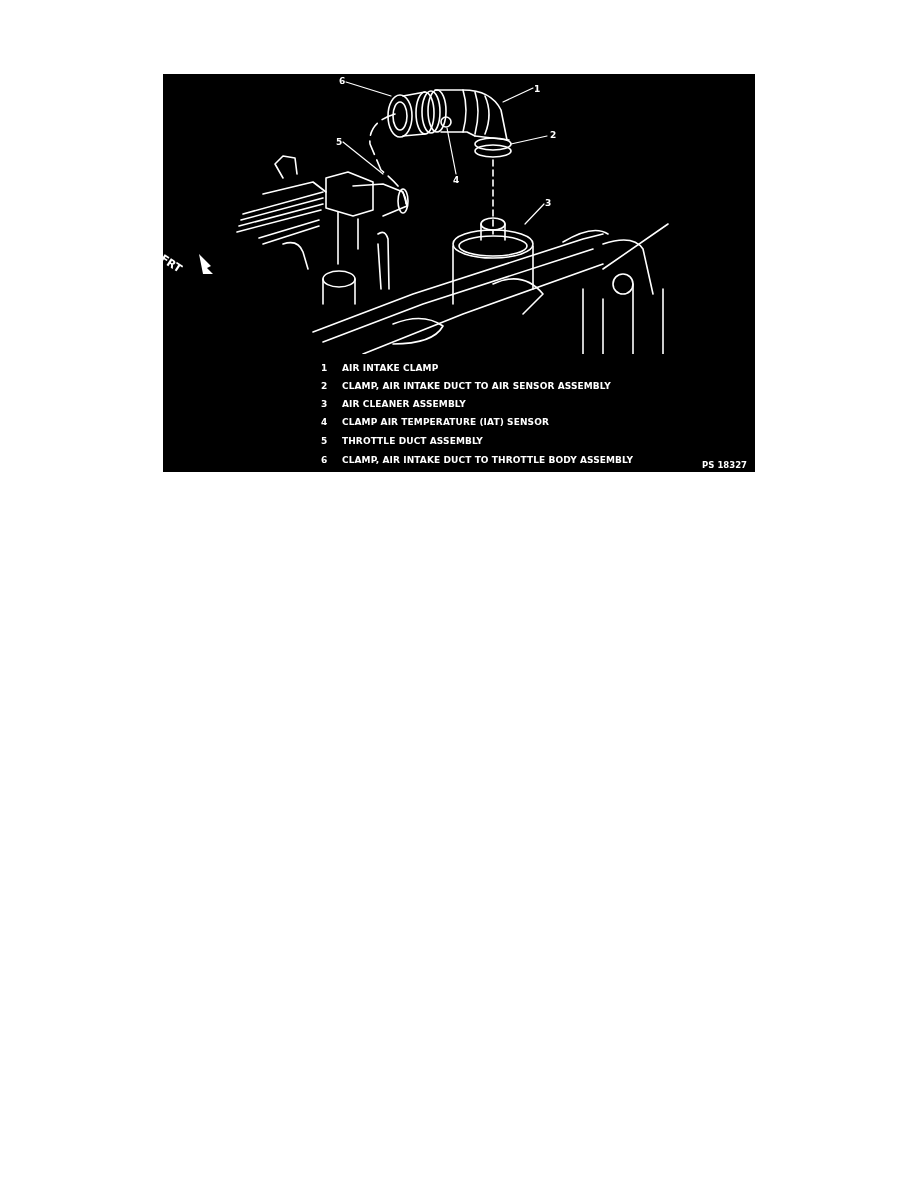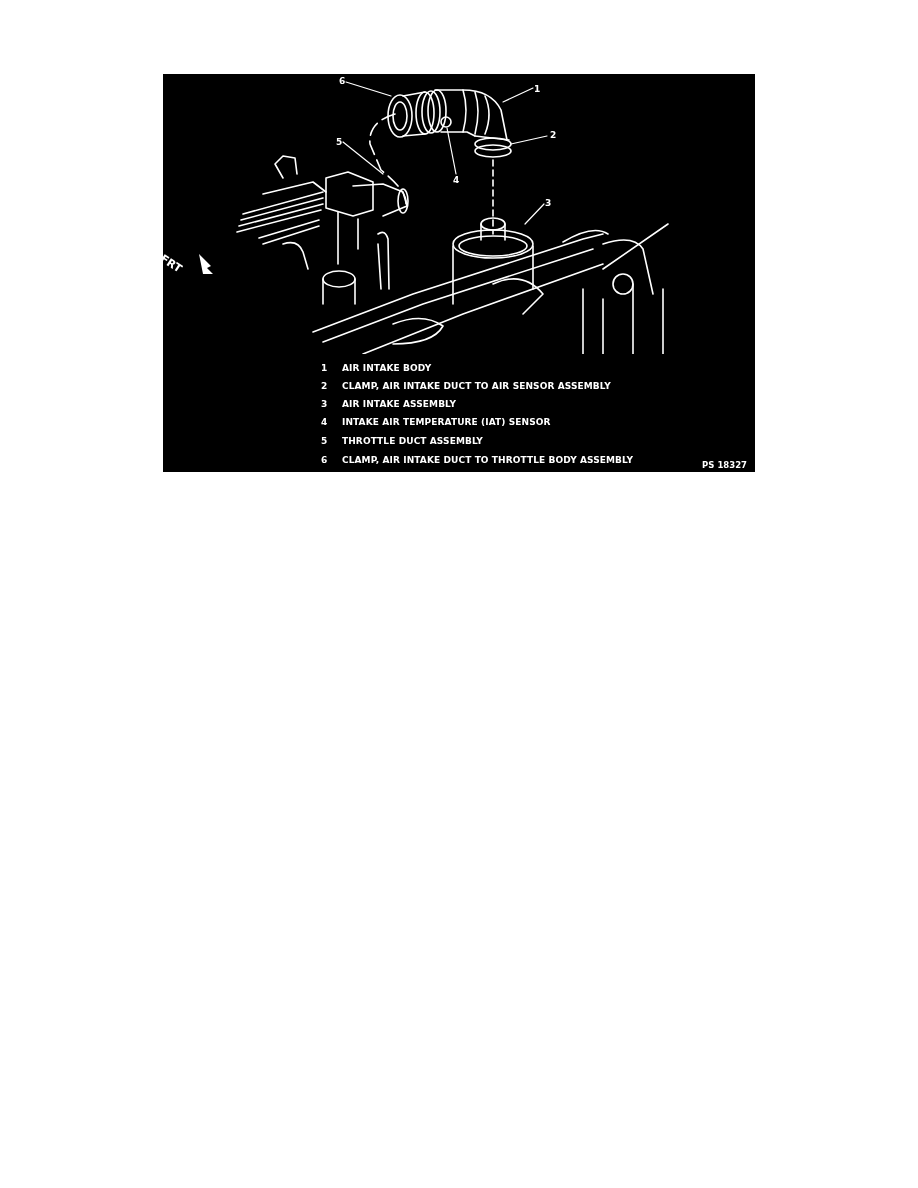--- a/index.html
+++ b/index.html
@@ -112,33 +112,33 @@
   <span class="callout" style="left:387px;top:56px">2</span>
   <span class="callout" style="left:173px;top:63px">5</span>
   <span class="callout" style="left:290px;top:101px">4</span>
   <span class="callout" style="left:382px;top:124px">3</span>
 
   <span class="frt">FRT</span>
 
   <div class="legend">
     <div class="legend-row" style="top:0px">
       <span class="legend-num">1</span>
-      <span class="legend-text">AIR INTAKE BODY</span>
+      <span class="legend-text">AIR INTAKE CLAMP</span>
     </div>
     <div class="legend-row" style="top:18px">
       <span class="legend-num">2</span>
       <span class="legend-text">CLAMP, AIR INTAKE DUCT TO AIR SENSOR ASSEMBLY</span>
     </div>
     <div class="legend-row" style="top:36px">
       <span class="legend-num">3</span>
-      <span class="legend-text">AIR INTAKE ASSEMBLY</span>
+      <span class="legend-text">AIR CLEANER ASSEMBLY</span>
     </div>
     <div class="legend-row" style="top:54px">
       <span class="legend-num">4</span>
-      <span class="legend-text">INTAKE AIR TEMPERATURE (IAT) SENSOR</span>
+      <span class="legend-text">CLAMP AIR TEMPERATURE (IAT) SENSOR</span>
     </div>
     <div class="legend-row" style="top:73px">
       <span class="legend-num">5</span>
       <span class="legend-text">THROTTLE DUCT ASSEMBLY</span>
     </div>
     <div class="legend-row" style="top:92px">
       <span class="legend-num">6</span>
       <span class="legend-text">CLAMP, AIR INTAKE DUCT TO THROTTLE BODY ASSEMBLY</span>
     </div>
   </div>

